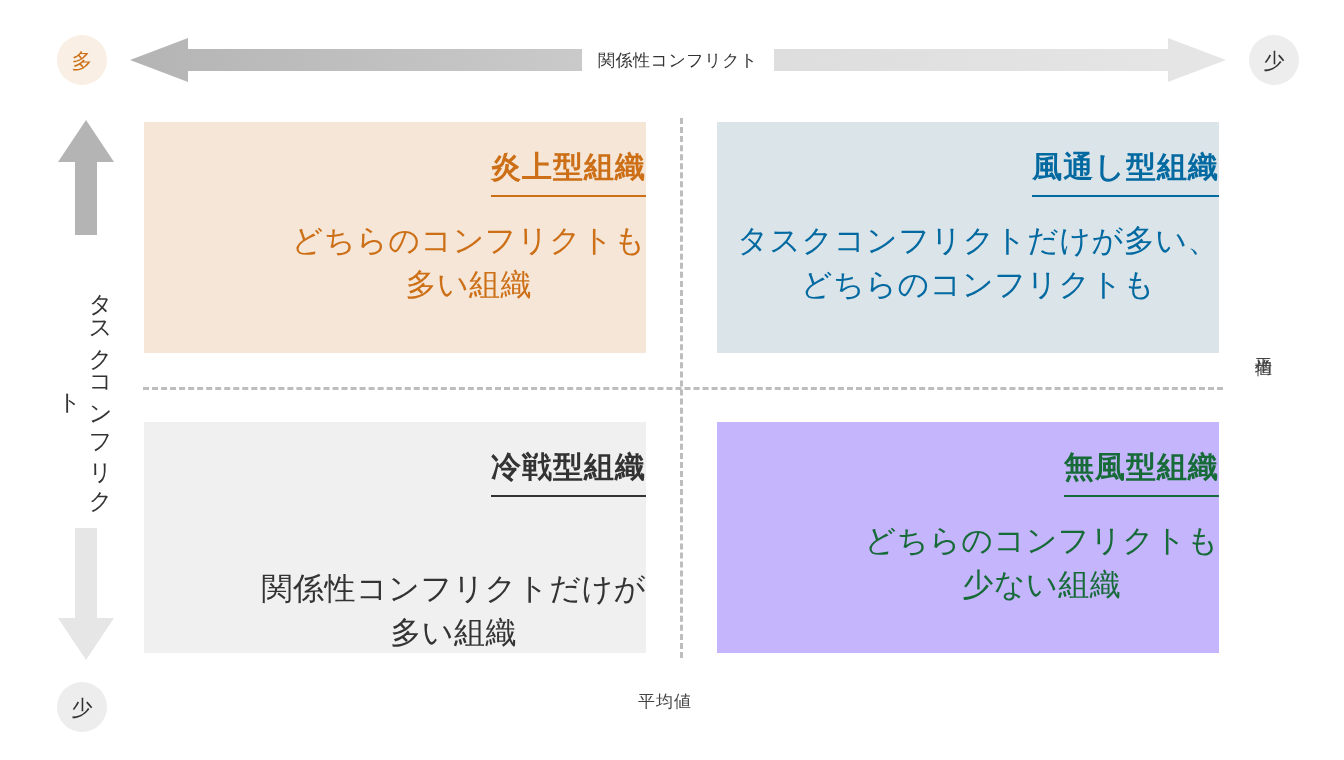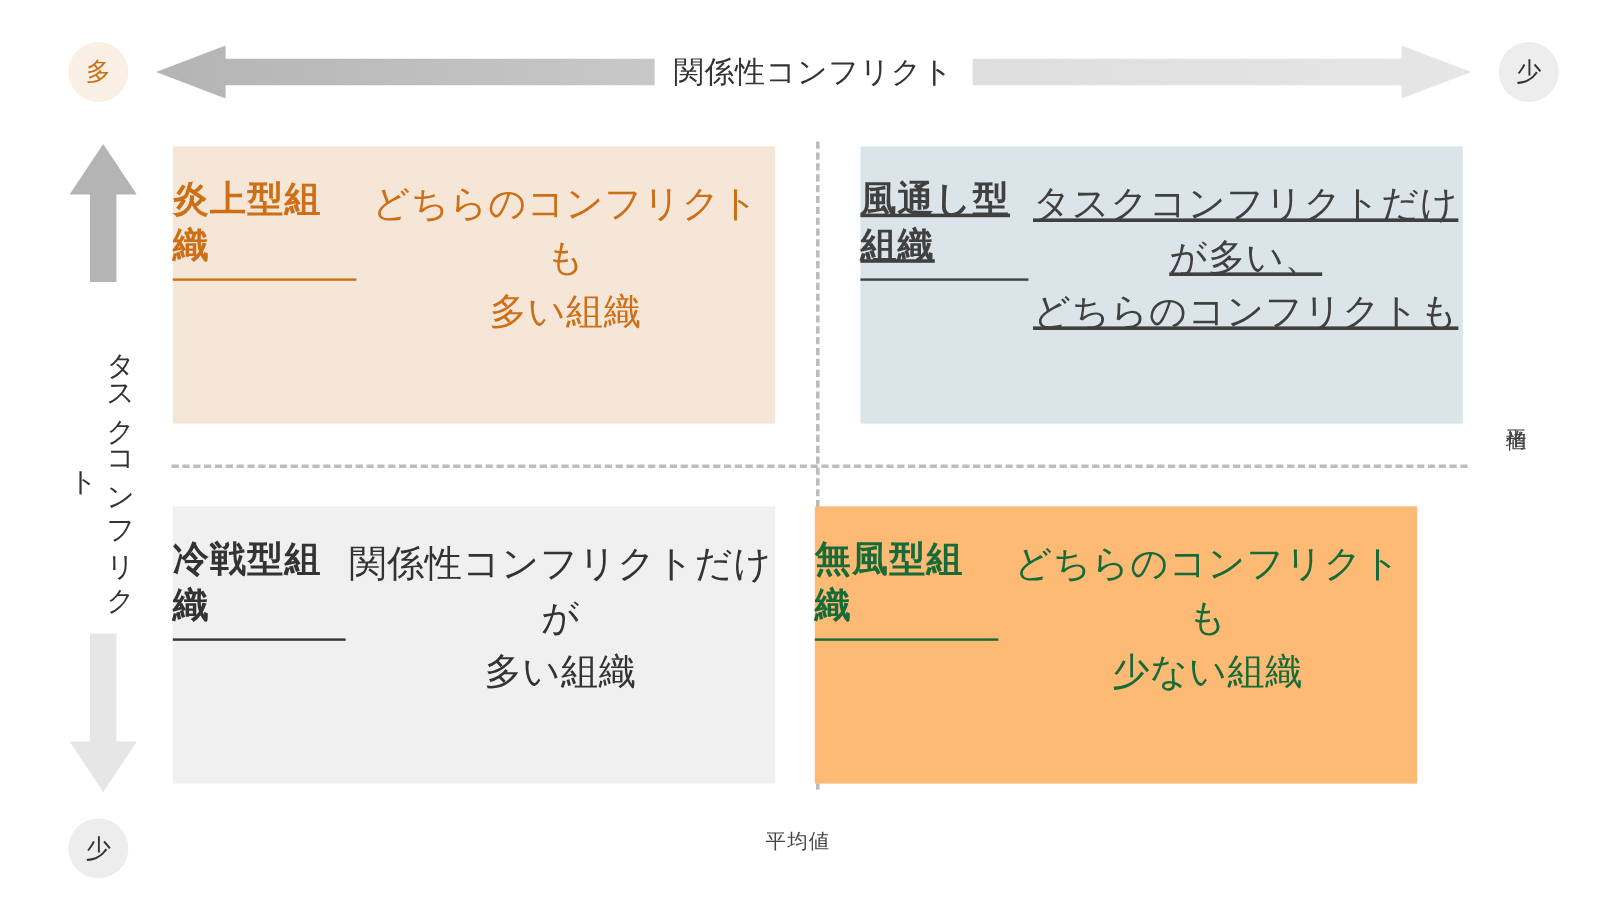--- a/index.html
+++ b/index.html
@@ -59,21 +59,21 @@
     top: 38px;
     width: 1096px;
     height: 44px;
   }
   #h-axis svg { display: block; }
   #h-axis-title {
     position: absolute;
     left: 50%;
     top: 50%;
     transform: translate(-50%, -50%);
-    font-size: 25px;
+    font-size: 17px;
     color: #333333;
     white-space: nowrap;
     background: #ffffff;
     padding: 0 16px;
     letter-spacing: 0.5px;
   }
 
   
   #v-axis {
     position: absolute;
@@ -141,28 +141,29 @@
     letter-spacing: 1px;
   }
 
   
   .quad {
     position: absolute;
     width: 502px;
     height: 231px;
     box-sizing: border-box;
     display: flex;
-    align-items: flex-start;
+    flex-direction: column;
+    align-items: flex-end;
     justify-content: flex-start;
     padding-top: 26px;
   }
   #quad-top-left     { left: 144px;  top: 122px; background: #f6e6d7; }
   #quad-top-right    { left: 717px;  top: 122px; background: #dbe4e9; }
-  #quad-bottom-left  { left: 144px;  top: 422px; background: #f0f0f0; }
-  #quad-bottom-right { left: 679px;  top: 422px; background: #fdba74; }
+  #quad-bottom-left  { left: 144px;  top: 422px; background: #f0f0f0; gap: 48px; }
+  #quad-bottom-right { left: 717px;  top: 422px; background: #c4b5fd; }
 
   .quad-title {
     font-size: 30px;
     font-weight: bold;
     line-height: 1.25;
     letter-spacing: 1px;
     padding-bottom: 9px;
     border-bottom: 2px solid currentColor;
     margin-bottom: 22px;
   }
@@ -170,21 +171,21 @@
     font-size: 31px;
     line-height: 1.45;
     text-align: center;
     letter-spacing: 0.5px;
     white-space: pre-line;
   }
 
   #quad-top-left .quad-title,
   #quad-top-left .quad-desc     { color: #cc6f16; }
   #quad-top-right .quad-title,
-  #quad-top-right .quad-desc    { color: #404040; text-decoration: underline; }
+  #quad-top-right .quad-desc    { color: #0369a1; }
   #quad-bottom-left .quad-title,
   #quad-bottom-left .quad-desc  { color: #333333; }
   #quad-bottom-right .quad-title,
   #quad-bottom-right .quad-desc { color: #176b38; }
 </style>
 </head>
 <body>
 
 <div id="matrix-root">
 

